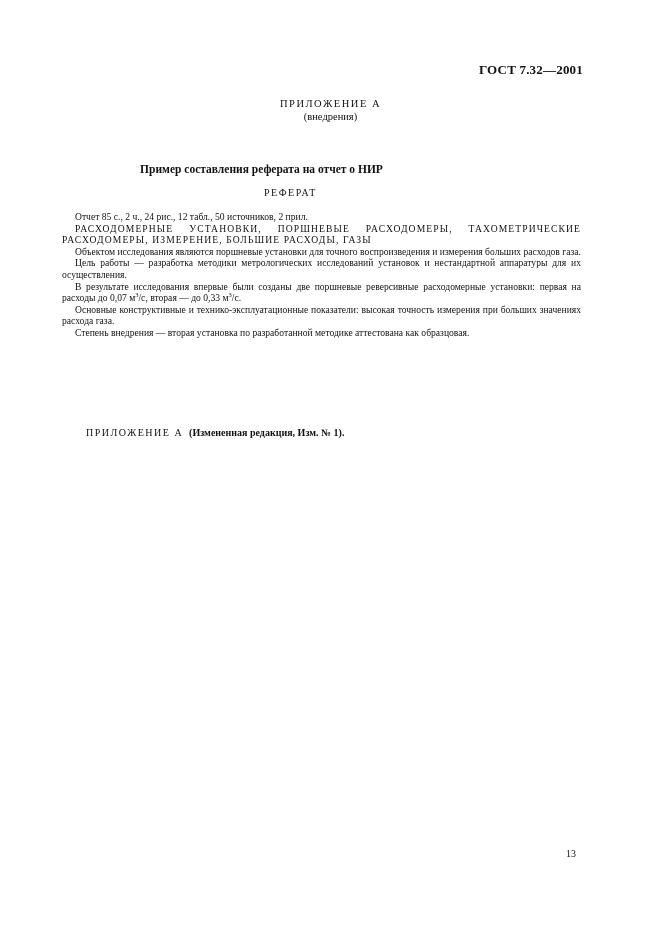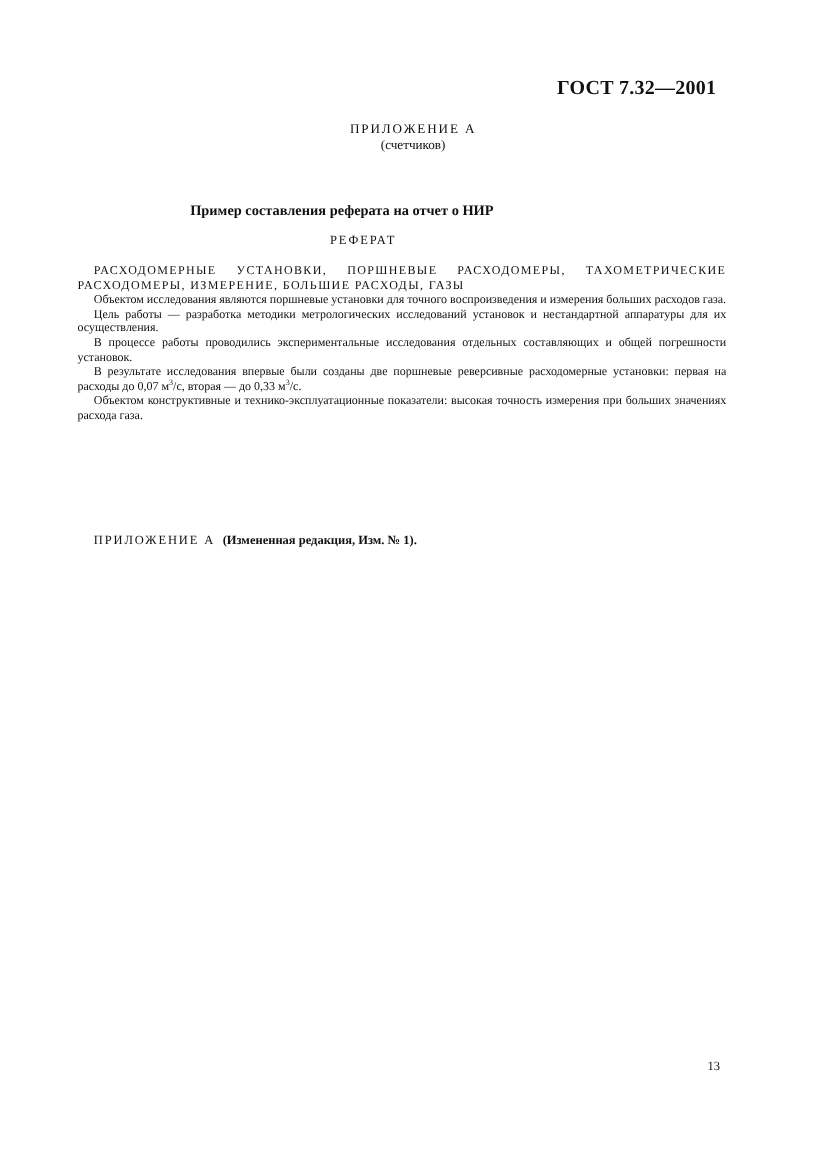--- a/index.html
+++ b/index.html
@@ -11,41 +11,41 @@
       width: 661px;
       height: 936px;
       position: relative;
       overflow: hidden;
       font-family: "Liberation Serif", "DejaVu Serif", serif;
       color: #111111;
     }
     .std-number {
       position: absolute;
       top: 62px;
-      right: 88px;
+      right: 78px;
       font-weight: bold;
-      font-size: 16px;
+      font-size: 13px;
       letter-spacing: 0.2px;
     }
     .appendix-head {
       position: absolute;
       top: 97px;
       left: 0;
       width: 661px;
       text-align: center;
       font-size: 10.5px;
       line-height: 13px;
     }
     .appendix-head .title {
       letter-spacing: 1.5px;
     }
     .doc-title {
       position: absolute;
       top: 163px;
-      left: 12px;
+      left: 0;
       width: 523px;
       text-align: center;
       font-weight: bold;
       font-size: 11.5px;
     }
     .abstract-title {
       position: absolute;
       top: 187px;
       left: 0;
       width: 581px;
@@ -68,21 +68,21 @@
     }
     .keywords {
       letter-spacing: 1.1px;
       text-align: justify;
       text-align-last: left;
       font-family: Liberation Serif, serif;
     }
     .amend-note {
       position: absolute;
       top: 427px;
-      left: 75px;
+      left: 86px;
       font-size: 10px;
     }
     .amend-note .label {
       letter-spacing: 1.5px;
     }
     .amend-note .bold {
       font-weight: bold;
       margin-left: 6px;
     }
     .page-number {
@@ -97,33 +97,34 @@
       line-height: 0;
     }
   </style>
 </head>
 <body>
 
 <div class="std-number">ГОСТ 7.32—2001</div>
 
 <div class="appendix-head">
   <div class="title">ПРИЛОЖЕНИЕ А</div>
-  <div class="subtitle">(счетчиков)</div>
+  <div class="subtitle">(внедрения)</div>
 </div>
 
 <div class="doc-title">Пример составления реферата на отчет о НИР</div>
 
 <div class="abstract-title">РЕФЕРАТ</div>
 
 <div class="body-text">
+  <p>Отчет 85 с., 2 ч., 24 рис., 12 табл., 50 источников, 2 прил.</p>
   <p class="keywords">РАСХОДОМЕРНЫЕ УСТАНОВКИ, ПОРШНЕВЫЕ РАСХОДОМЕРЫ, ТАХОМЕТРИЧЕСКИЕ РАСХОДОМЕРЫ, ИЗМЕРЕНИЕ, БОЛЬШИЕ РАСХОДЫ, ГАЗЫ</p>
   <p>Объектом исследования являются поршневые установки для точного воспроизведения и измерения больших расходов газа.</p>
   <p>Цель работы — разработка методики метрологических исследований установок и нестандартной аппаратуры для их осуществления.</p>
-  <p>В процессе работы проводились экспериментальные исследования отдельных составляющих и общей погрешности установок.</p>
   <p><span>В результате исследования впервые были созданы две поршневые реверсивные расходомерные установки: первая на расходы до 0,07 м</span><sup>3</sup><span>/с, вторая — до 0,33 м</span><sup>3</sup><span>/с.</span></p>
-  <p>Объектом конструктивные и технико-эксплуатационные показатели: высокая точность измерения при больших значениях расхода газа.</p>
+  <p>Основные конструктивные и технико-эксплуатационные показатели: высокая точность измерения при больших значениях расхода газа.</p>
+  <p>Степень внедрения — вторая установка по разработанной методике аттестована как образцовая.</p>
 </div>
 
 <div class="amend-note">
   <span class="label">ПРИЛОЖЕНИЕ А</span><span class="bold">(Измененная редакция, Изм. № 1).</span>
 </div>
 
 <div class="page-number">13</div>
 
 </body></html>

